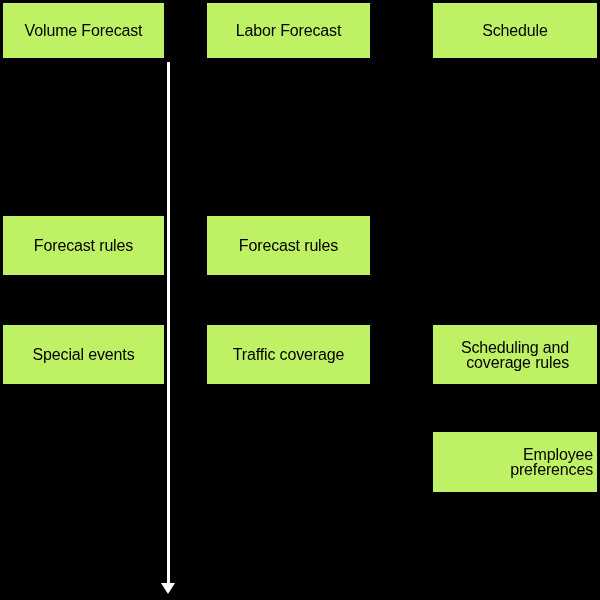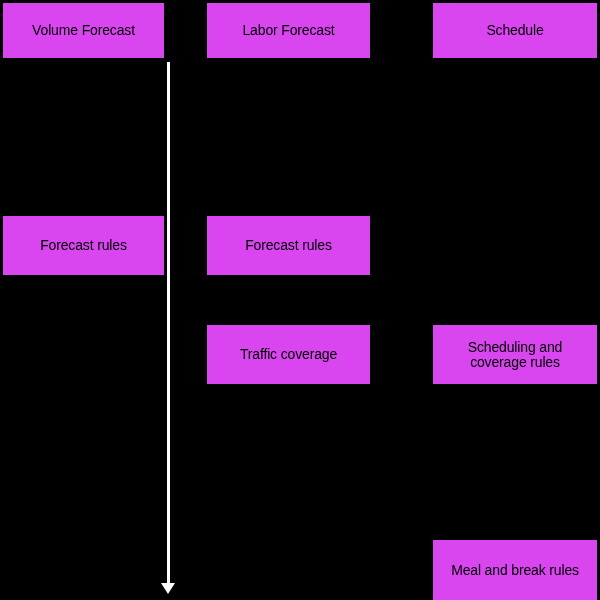--- a/index.html
+++ b/index.html
@@ -16,38 +16,38 @@
 
   #canvas {
     position: relative;
     width: 600px;
     height: 600px;
     background: #000000;
   }
 
   .node-box {
     position: absolute;
-    background: #d946ef;
+    background: #bef264;
     color: #000000;
     display: flex;
     align-items: center;
     justify-content: center;
     text-align: center;
-    font-size: 14px;
+    font-size: 16px;
     line-height: 15px;
     letter-spacing: -0.15px;
     white-space: pre-line;
     box-sizing: border-box;
     padding: 0 4px;
   }
 
   
   .col1 { left: 3px;   width: 161px; }
   .col2 { left: 207px; width: 163px; }
-  .col3 { left: 433px; width: 164px; }
+  .col3 { left: 433px; width: 164px; text-align: right; }
 
   
   .row1 { top: 3px;   height: 55px; }
   .row2 { top: 110px; height: 58px; }
   .row3 { top: 216px; height: 59px; }
   .row4 { top: 325px; height: 59px; }
   .row5 { top: 432px; height: 60px; }
   .row6 { top: 540px; height: 60px; }
 
   
@@ -70,26 +70,27 @@
     border-top: 11px solid #ffffff;
   }
 </style>
 </head>
 <body>
 
 <div id="canvas">
 
   <div class="node-box col1 row1">Volume Forecast</div>
   <div class="node-box col1 row3">Forecast rules</div>
+  <div class="node-box col1 row4">Special events</div>
 
   <div class="node-box col2 row1">Labor Forecast</div>
   <div class="node-box col2 row3">Forecast rules</div>
   <div class="node-box col2 row4">Traffic coverage</div>
 
   <div class="node-box col3 row1">Schedule</div>
   <div class="node-box col3 row4">Scheduling and
 coverage rules</div>
-  <div class="node-box col3 row6">Meal and break rules</div>
+  <div class="node-box col3 row5">Employee preferences</div>
 
   <div class="connector"></div>
   <div class="connector-head"></div>
 
 </div>
 
 </body></html>

